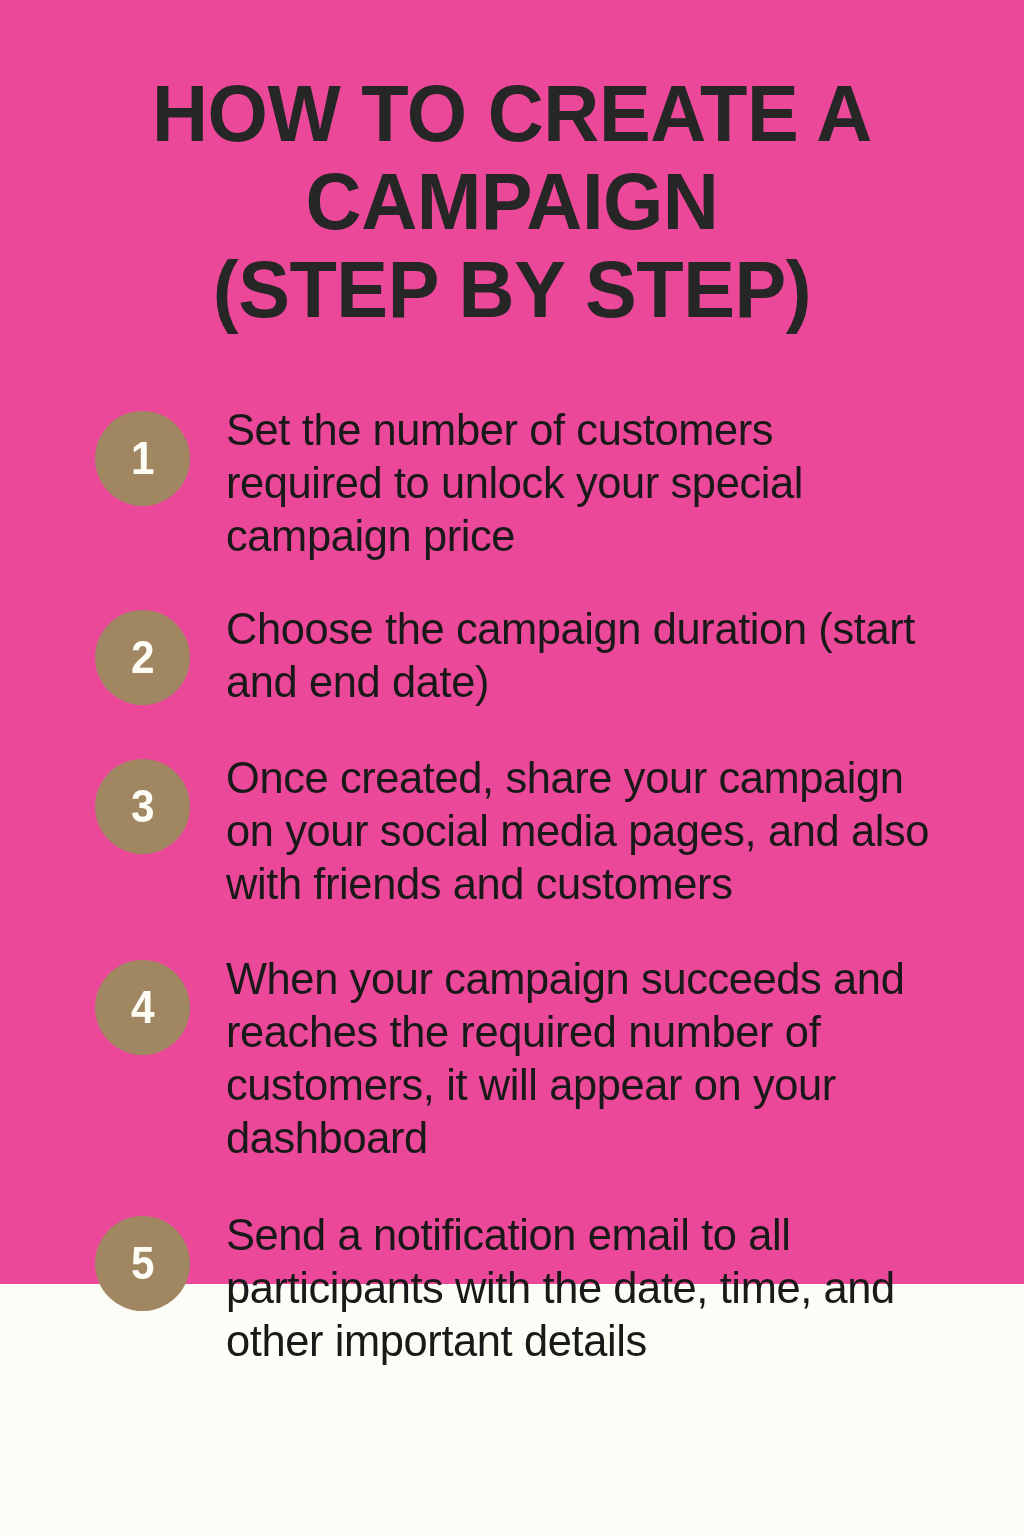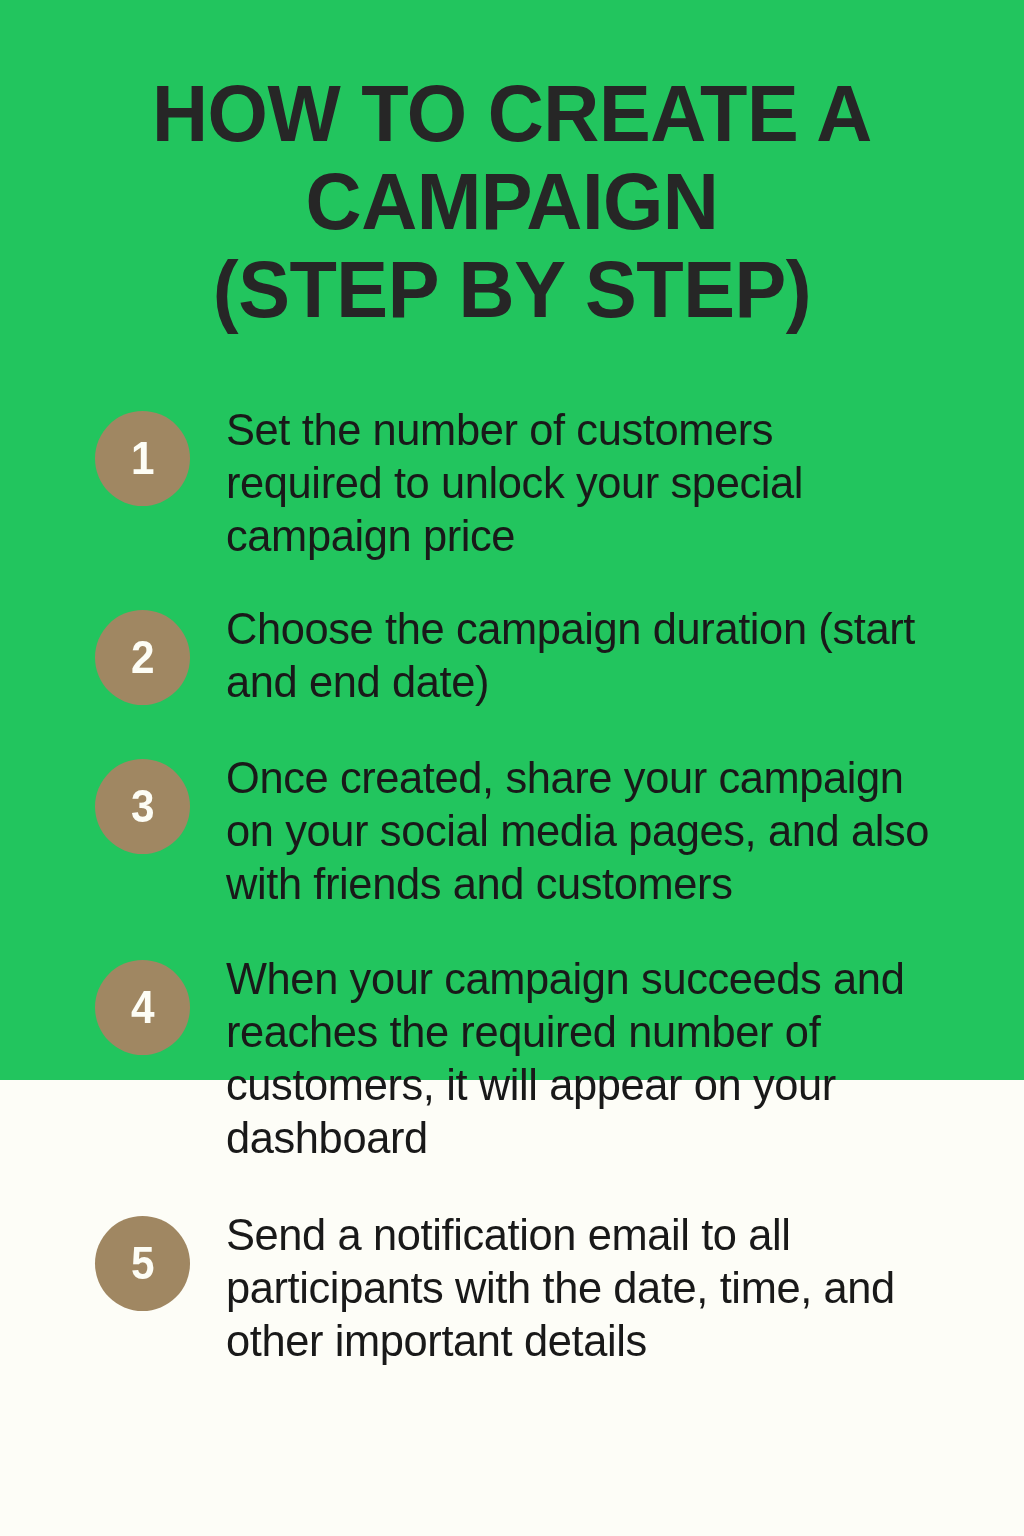--- a/index.html
+++ b/index.html
@@ -10,22 +10,22 @@
     width: 1024px;
     height: 1536px;
     background: #fdfdf7;
     font-family: "Liberation Sans", sans-serif;
     overflow: hidden;
   }
 
   .poster {
     position: relative;
     width: 1024px;
-    height: 1080px;
-    background: #22c55e;
+    height: 1284px;
+    background: #ec4899;
     box-sizing: border-box;
   }
 
   
   .title-block {
     position: absolute;
     left: 0;
     top: 70px;
     width: 1024px;
     text-align: center;

